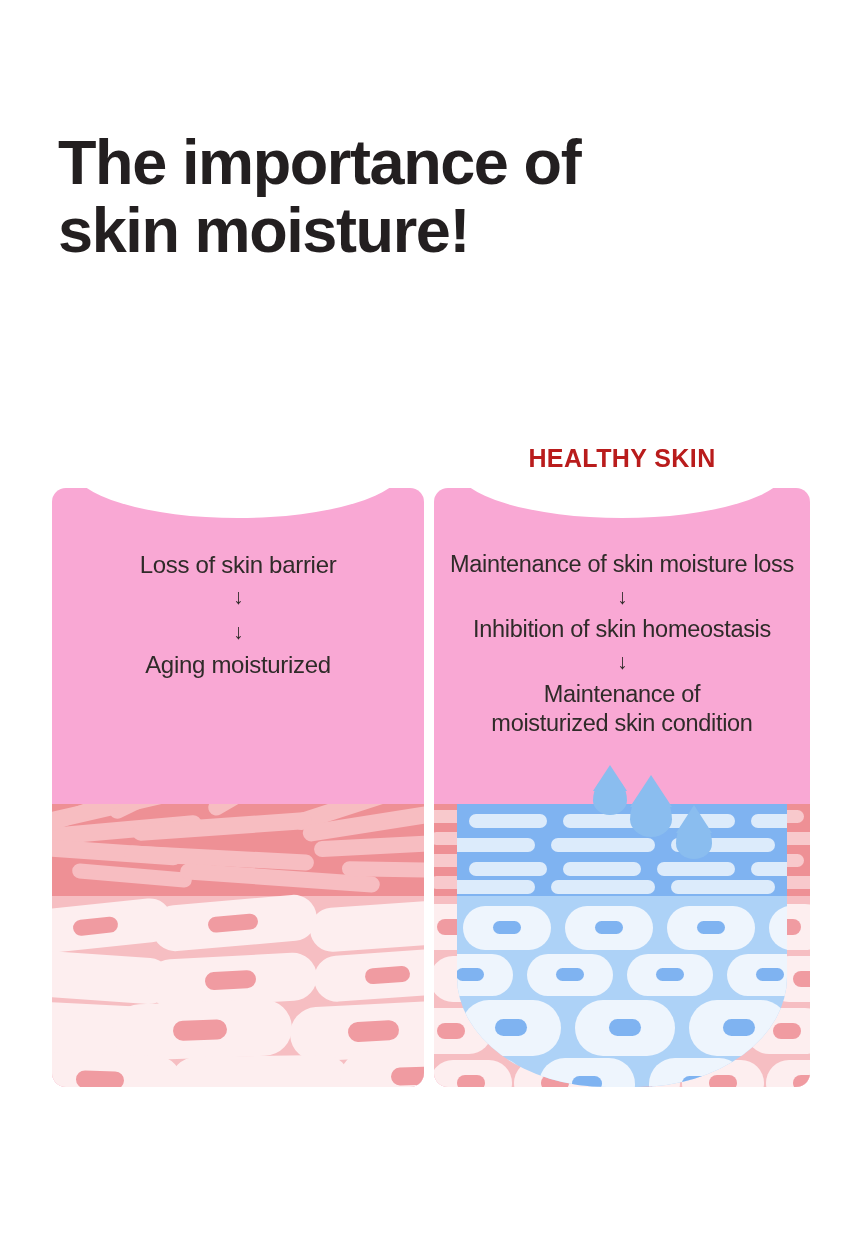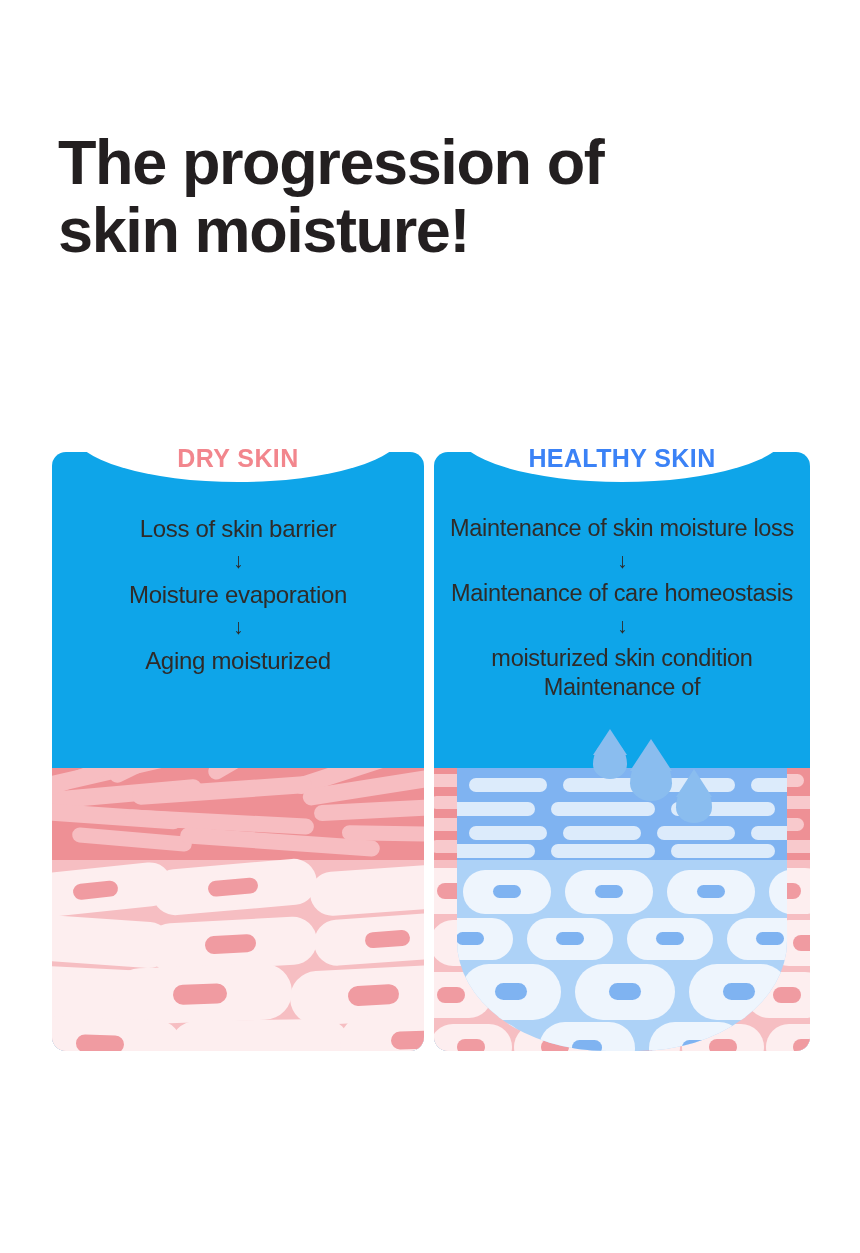--- a/index.html
+++ b/index.html
@@ -19,22 +19,22 @@
   }
   .headline .l2{ display:block; }
   .subhead{
     position:absolute; left:58px; top:312px; width:640px;
     font-size:27px; line-height:1.45; font-weight:400;
     color:#56524f; letter-spacing:-0.3px;
   }
 
   
   .panel{
-    position:absolute; top:452px; height:599px;
-    background:#0ea5e9;
+    position:absolute; top:488px; height:599px;
+    background:#f9a8d4;
     border-radius:14px;
     overflow:hidden;
   }
   #panel-dry{ left:52px; width:372px; }
   #panel-healthy{ left:434px; width:376px; }
 
   
   .notch{
     position:absolute; top:-70px; left:50%; transform:translateX(-50%);
     width:330px; height:100px;
@@ -43,21 +43,21 @@
     border-bottom-left-radius:60%;
     border-bottom-right-radius:60%;
   }
 
   .panel-label{
     position:absolute; top:444px; width:372px; text-align:center;
     font-size:25px; font-weight:600; letter-spacing:0.4px;
     z-index:6;
   }
   #label-dry{ left:52px; color:#F2868D; }
-  #label-healthy{ left:434px; width:376px; color:#3b82f6; }
+  #label-healthy{ left:434px; width:376px; color:#b91c1c; }
 
   
   .flow{
     position:absolute; left:0; right:0; top:62px;
     text-align:center; z-index:5;
     color:#2f2b29; font-size:24px; line-height:1.22; letter-spacing:-0.3px;
   }
   .flow .step{ display:block; padding:0 6px; }
   .flow .arrow{
     display:block; font-size:21px; line-height:1.55;
@@ -127,34 +127,33 @@
     position:absolute; right:48px; top:1090px;
     font-size:19px; color:#6c6966; letter-spacing:-0.2px;
   }
 </style>
 </head>
 <body>
 
 <div id="page">
 
   <h1 class="headline">
-    <span class="l1">The progression of</span>
+    <span class="l1">The importance of</span>
     <span class="l2">skin moisture!</span>
   </h1>
   <p class="subhead">
     <br>
   </p>
 
   <div class="panel dry" id="panel-dry">
     <div class="notch"></div>
 
     <div class="flow">
       <span class="step">Loss of skin barrier</span>
       <span class="arrow">↓</span>
-      <span class="step">Moisture evaporation</span>
       <span class="arrow">↓</span>
       <span class="step">Aging moisturized</span>
     </div>
 
     <div class="skin">
       <div class="corneum"></div>
       <div class="dermis"></div>
       <div id="dry-art">
           <div class="cap flake" style="left: -14px; top: -6px; width: 150px; height: 17px; transform: rotate(-13deg);"></div>
           <div class="cap flake" style="left: 52px; top: -24px; width: 120px; height: 16px; transform: rotate(-26deg);"></div>
@@ -194,32 +193,31 @@
           <div class="cell" style="left: -30px; top: 250px; width: 160px; height: 52px; transform: rotate(2deg);">
             <div class="nuc" style="left: 54.4px; top: 16.64px; width: 48px; height: 18.72px;"></div>
           </div>
           <div class="cell" style="left: 118px; top: 252px; width: 180px; height: 52px; transform: rotate(-1deg);"></div>
           <div class="cell" style="left: 288px; top: 246px; width: 150px; height: 52px; transform: rotate(-2deg);">
             <div class="nuc" style="left: 51px; top: 16.64px; width: 45px; height: 18.72px;"></div>
           </div>
         </div>
     </div>
   </div>
-  <div class="panel-label" id="label-dry">DRY SKIN</div>
 
   <div class="panel healthy" id="panel-healthy">
     <div class="notch"></div>
 
     <div class="flow">
       <span class="step">Maintenance of skin moisture loss</span>
       <span class="arrow">↓</span>
-      <span class="step">Maintenance of care homeostasis</span>
+      <span class="step">Inhibition of skin homeostasis</span>
       <span class="arrow">↓</span>
+      <span class="step">Maintenance of</span>
       <span class="step">moisturized skin condition</span>
-      <span class="step">Maintenance of</span>
     </div>
 
     <div class="skin">
       <div class="corneum"></div>
       <div class="dermis"></div>
       <div id="healthy-pink-art">
           <div class="cell" style="left: -24px; top: 100px; width: 82px; height: 46px;">
             <div class="nuc" style="left: 27.06px; top: 15.18px; width: 27.88px; height: 15.64px;"></div>
           </div>
           <div class="cell" style="left: 60px; top: 100px; width: 82px; height: 46px;">

